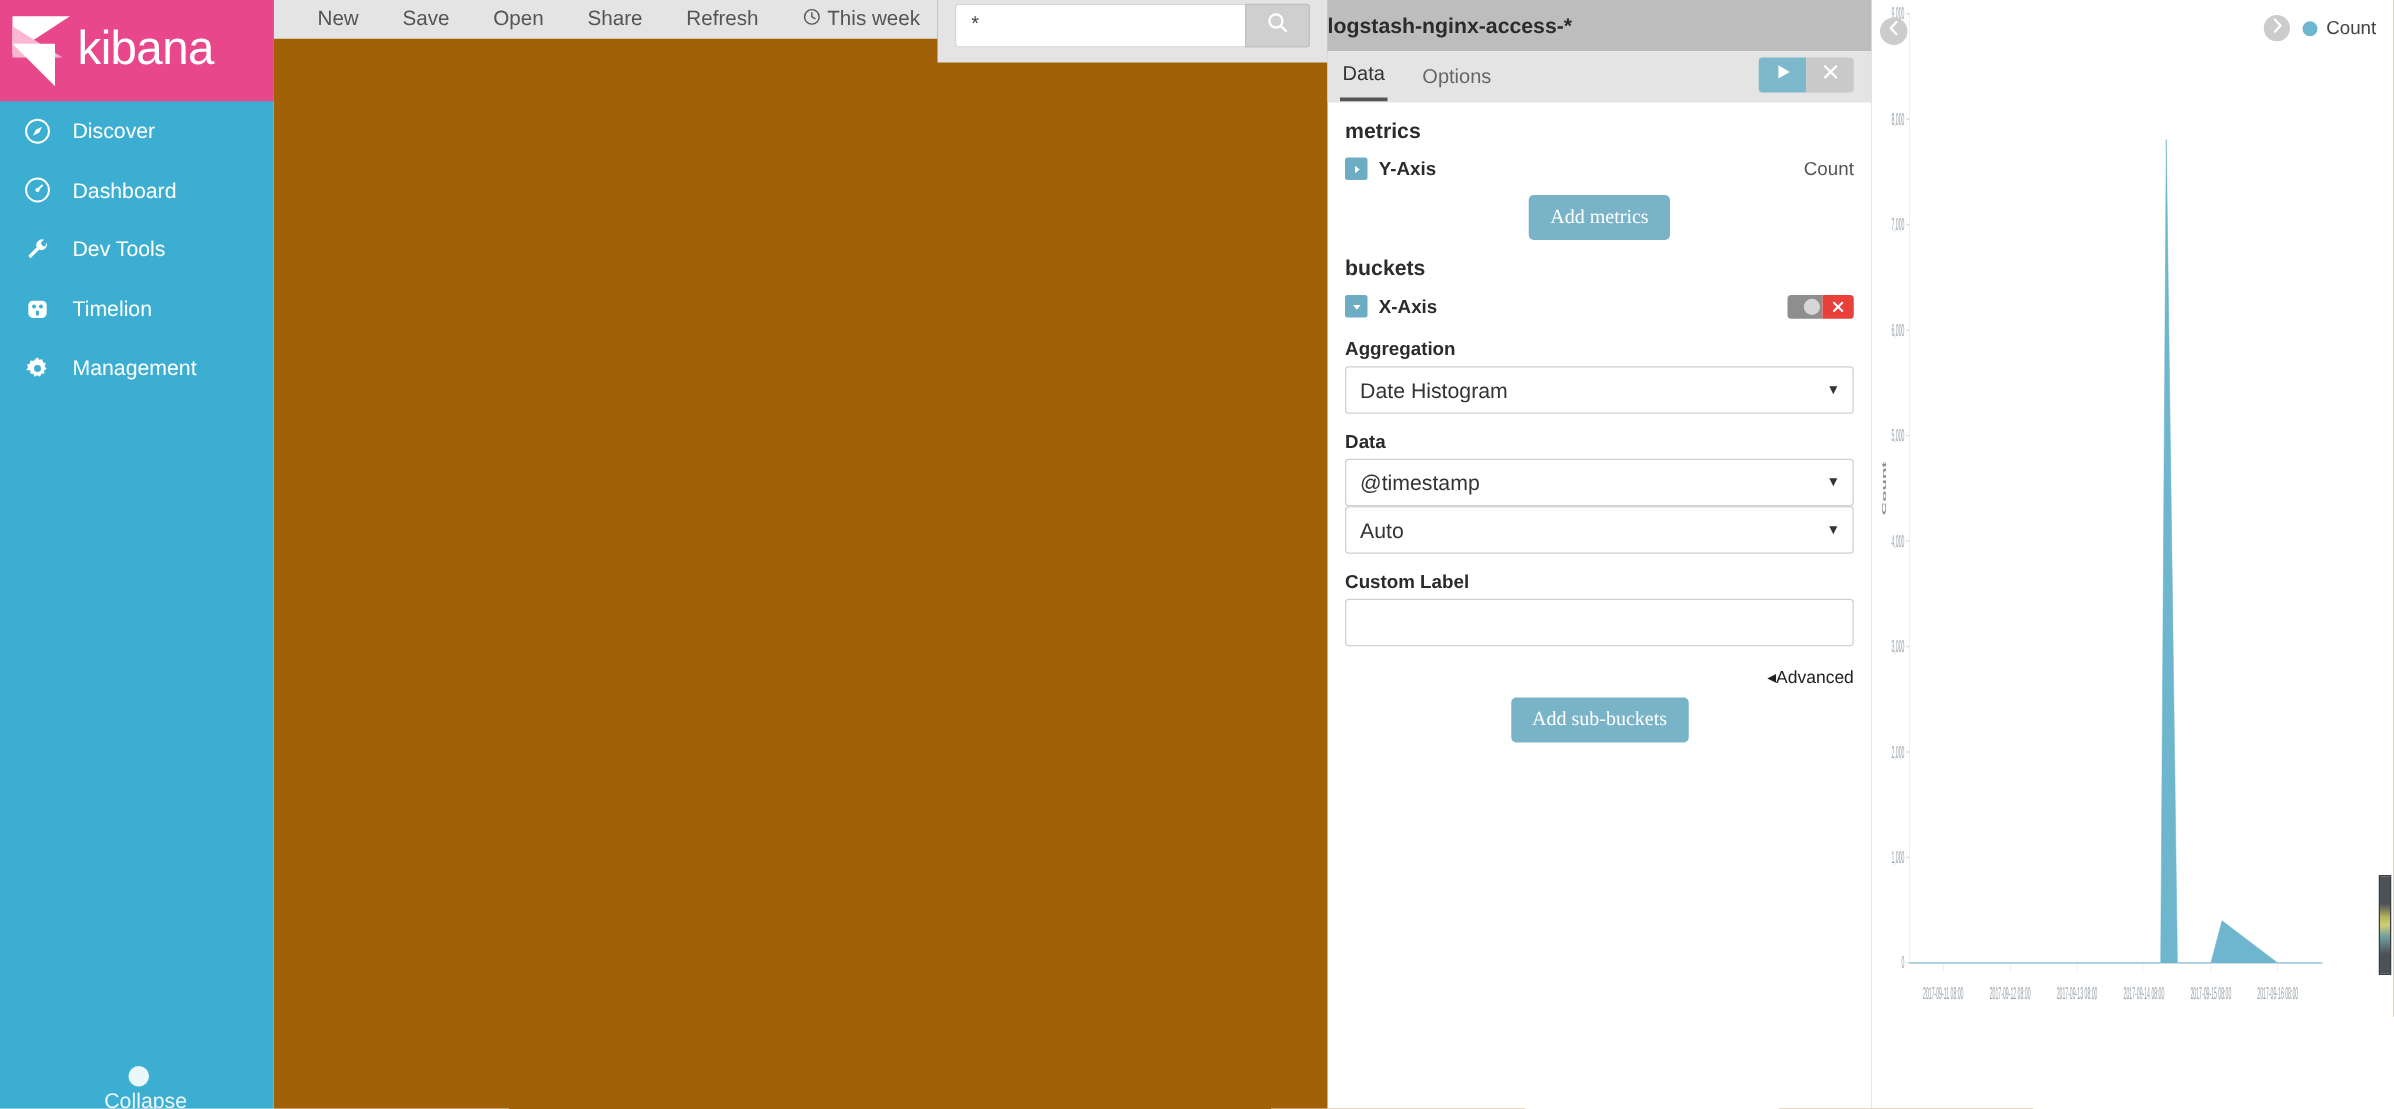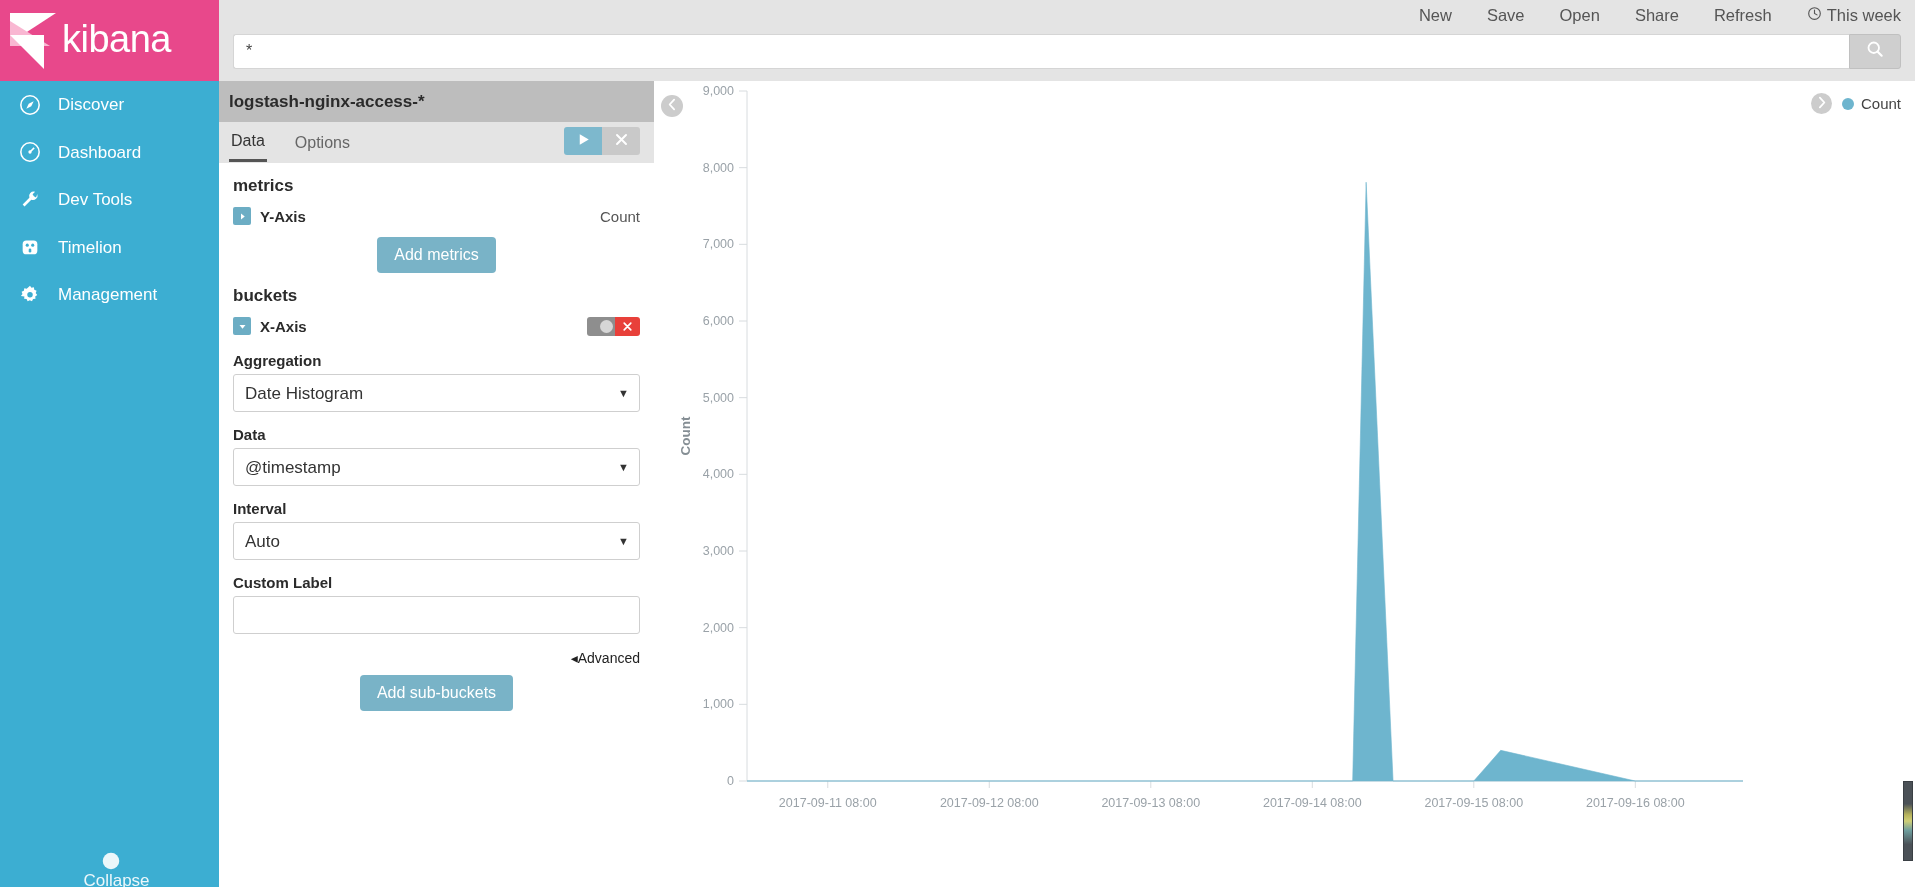--- a/index.html
+++ b/index.html
@@ -111,21 +111,21 @@
     overflow: hidden;
     flex-direction: column;
   }
 
   
   .main {
     flex: 1 1 auto;
     height: 887px;
     position: relative;
     display: flex;
-    flex-direction: column;
+    flex-direction: row;
     background: #a16207;
     min-width: 0;
   }
   .topbar {
     height: 31px;
     background: #e4e4e4;
     display: flex;
     align-items: center;
     justify-content: flex-end;
     padding-right: 14px;
@@ -192,21 +192,20 @@
     display: flex;
     flex-direction: column;
     position: relative;
     z-index: 10;
   }
   .editor-index {
     height: 41px;
     background: #bdbdbd;
     display: flex;
     align-items: center;
-    padding-left: 10px;
     font-size: 17px;
     font-weight: bold;
     color: #2b2b2b;
   }
   .editor-tabs {
     height: 41px;
     background: #e4e4e4;
     display: flex;
     align-items: center;
     padding-left: 10px;
@@ -312,21 +311,21 @@
   .btn-wide {
     display: block;
     margin: 9px auto 0 auto;
     background: #79b3c7;
     color: #ffffff;
     border: none;
     border-radius: 4px;
     font-size: 16px;
     padding: 9px 17px;
     cursor: pointer;
-    font-family: Liberation Sans, sans-serif;
+    font-family: Liberation Serif, serif;
   }
   .field-label {
     font-size: 15px;
     font-weight: bold;
     color: #2b2b2b;
     margin-top: 14px;
     margin-bottom: 5px;
   }
   .select-wrap {
     position: relative;
@@ -629,21 +628,20 @@
           </div>
 
           <div class="field-label">Data</div>
           <div class="select-wrap">
             <select class="kb-select">
               <option>@timestamp</option>
             </select>
             <span class="select-arrow">▼</span>
           </div>
 
-          <div class="field-label">Interval</div>
           <div class="select-wrap">
             <select class="kb-select">
               <option>Auto</option>
             </select>
             <span class="select-arrow">▼</span>
           </div>
 
           <div class="field-label">Custom Label</div>
           <input class="kb-input" type="text" value="" style="">
 

